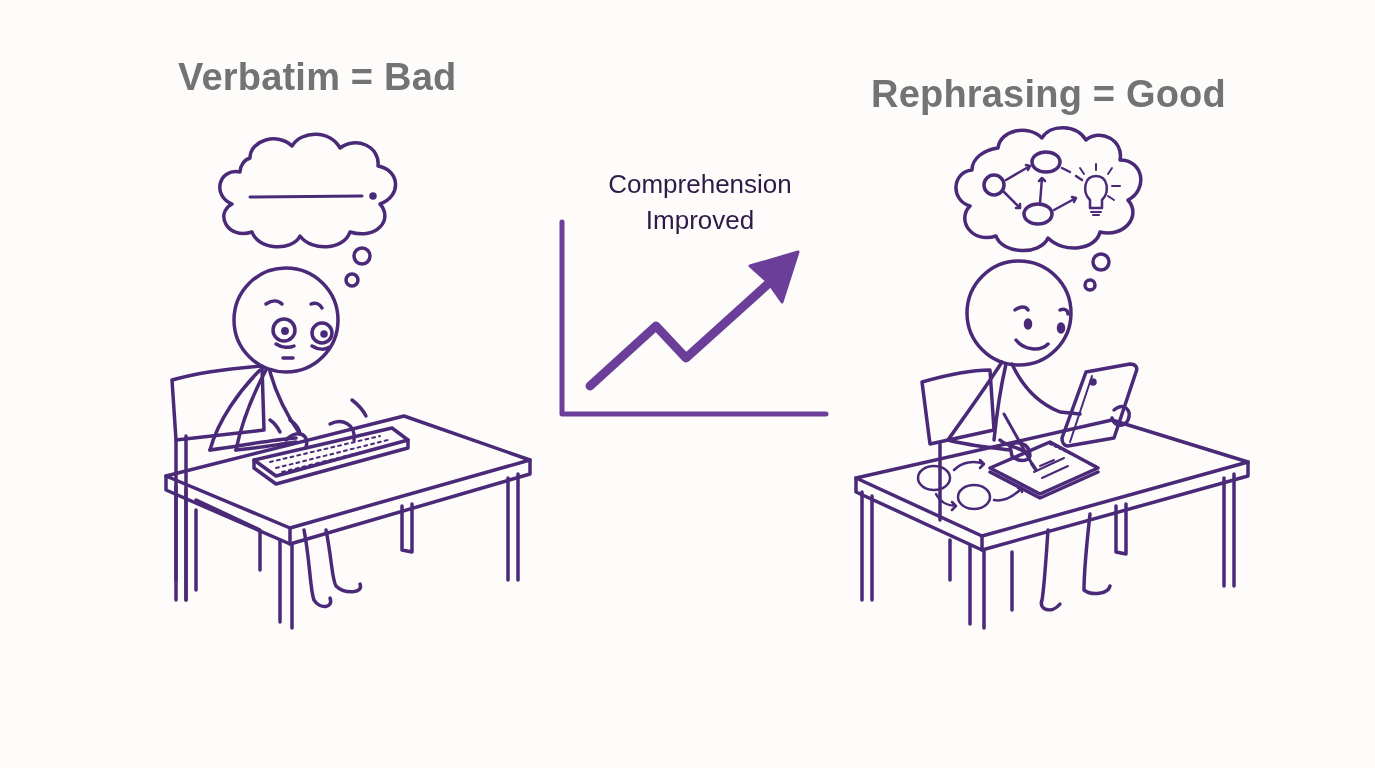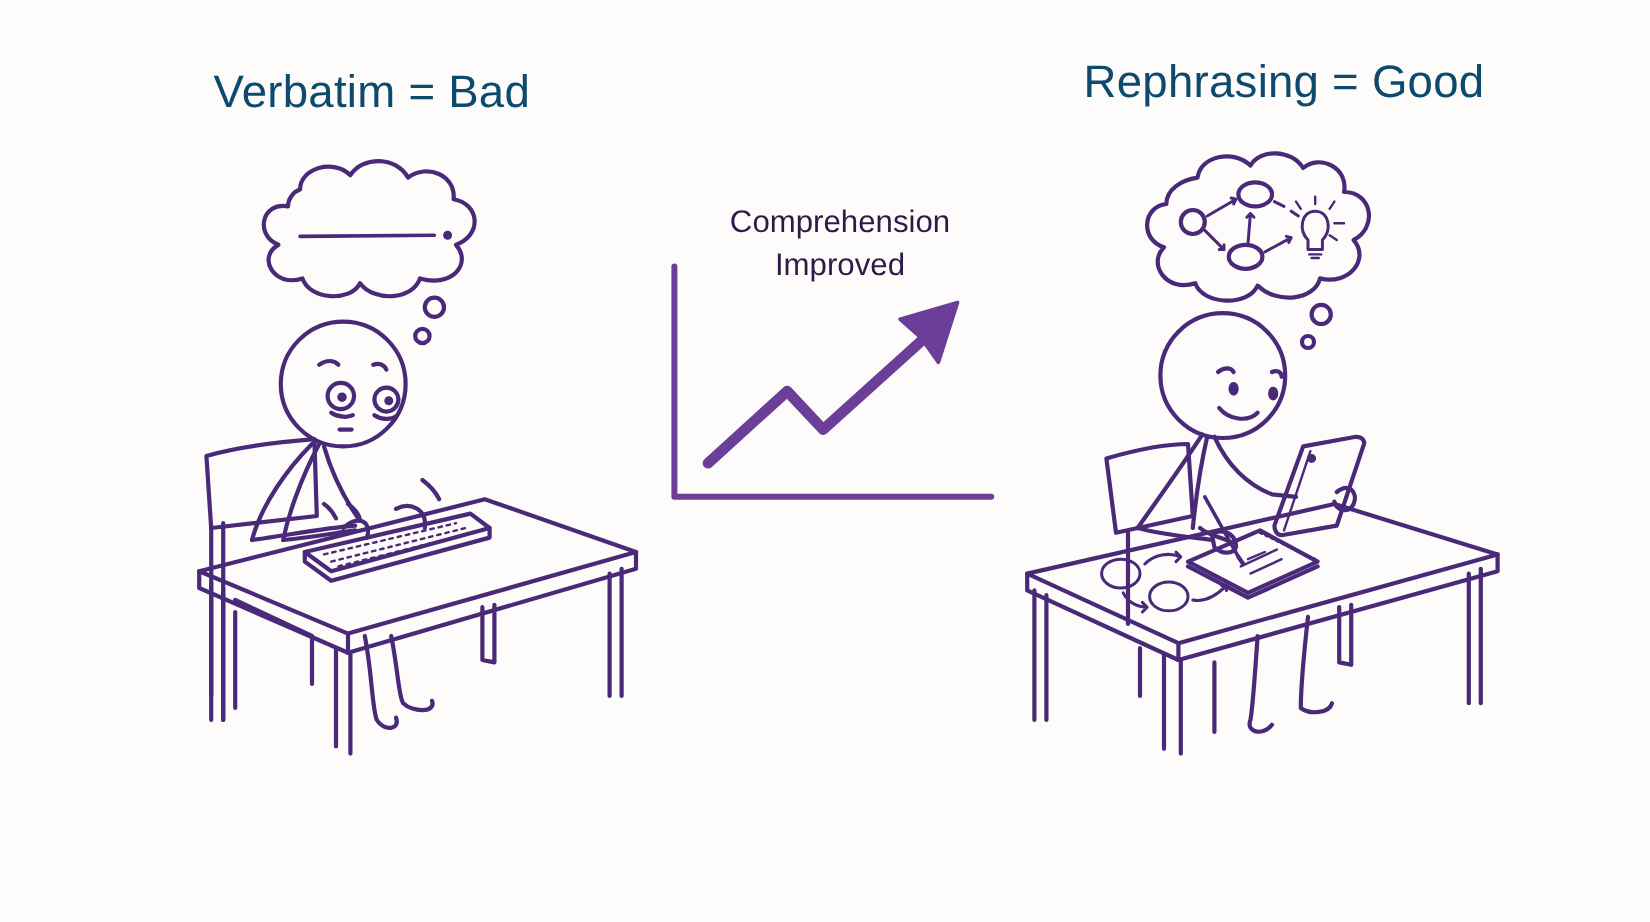--- a/index.html
+++ b/index.html
@@ -1,19 +1,19 @@
 <!DOCTYPE html>
 <html><head>
 <meta charset="utf-8">
 <style>
   html, body { margin: 0; padding: 0; background: #fdfcfa; }
   body { width: 1375px; height: 768px; position: relative; overflow: hidden; font-family: "Liberation Sans", sans-serif; }
-  .title { position: absolute; color: #0c4a6e; font-size: 38px; font-weight: 400; white-space: nowrap; letter-spacing: 0.2px; }
+  .title { position: absolute; color: #737373; font-size: 38px; font-weight: 700; white-space: nowrap; letter-spacing: 0.2px; }
   #title-left { left: 178px; top: 56px; }
-  #title-right { left: 871px; top: 48px; margin-left: 32px; }
+  #title-right { left: 871px; top: 73px; }
   .chart-label { position: absolute; color: #2e1a47; font-size: 26px; text-align: center; line-height: 36px; left: 570px; top: 166px; width: 260px; }
   svg.scene { position: absolute; left: 0; top: 0; }
 </style>
 </head>
 <body>
 
 <div class="title" id="title-left">Verbatim = Bad</div>
 <div class="title" id="title-right">Rephrasing = Good</div>
 
 <div class="chart-label">

